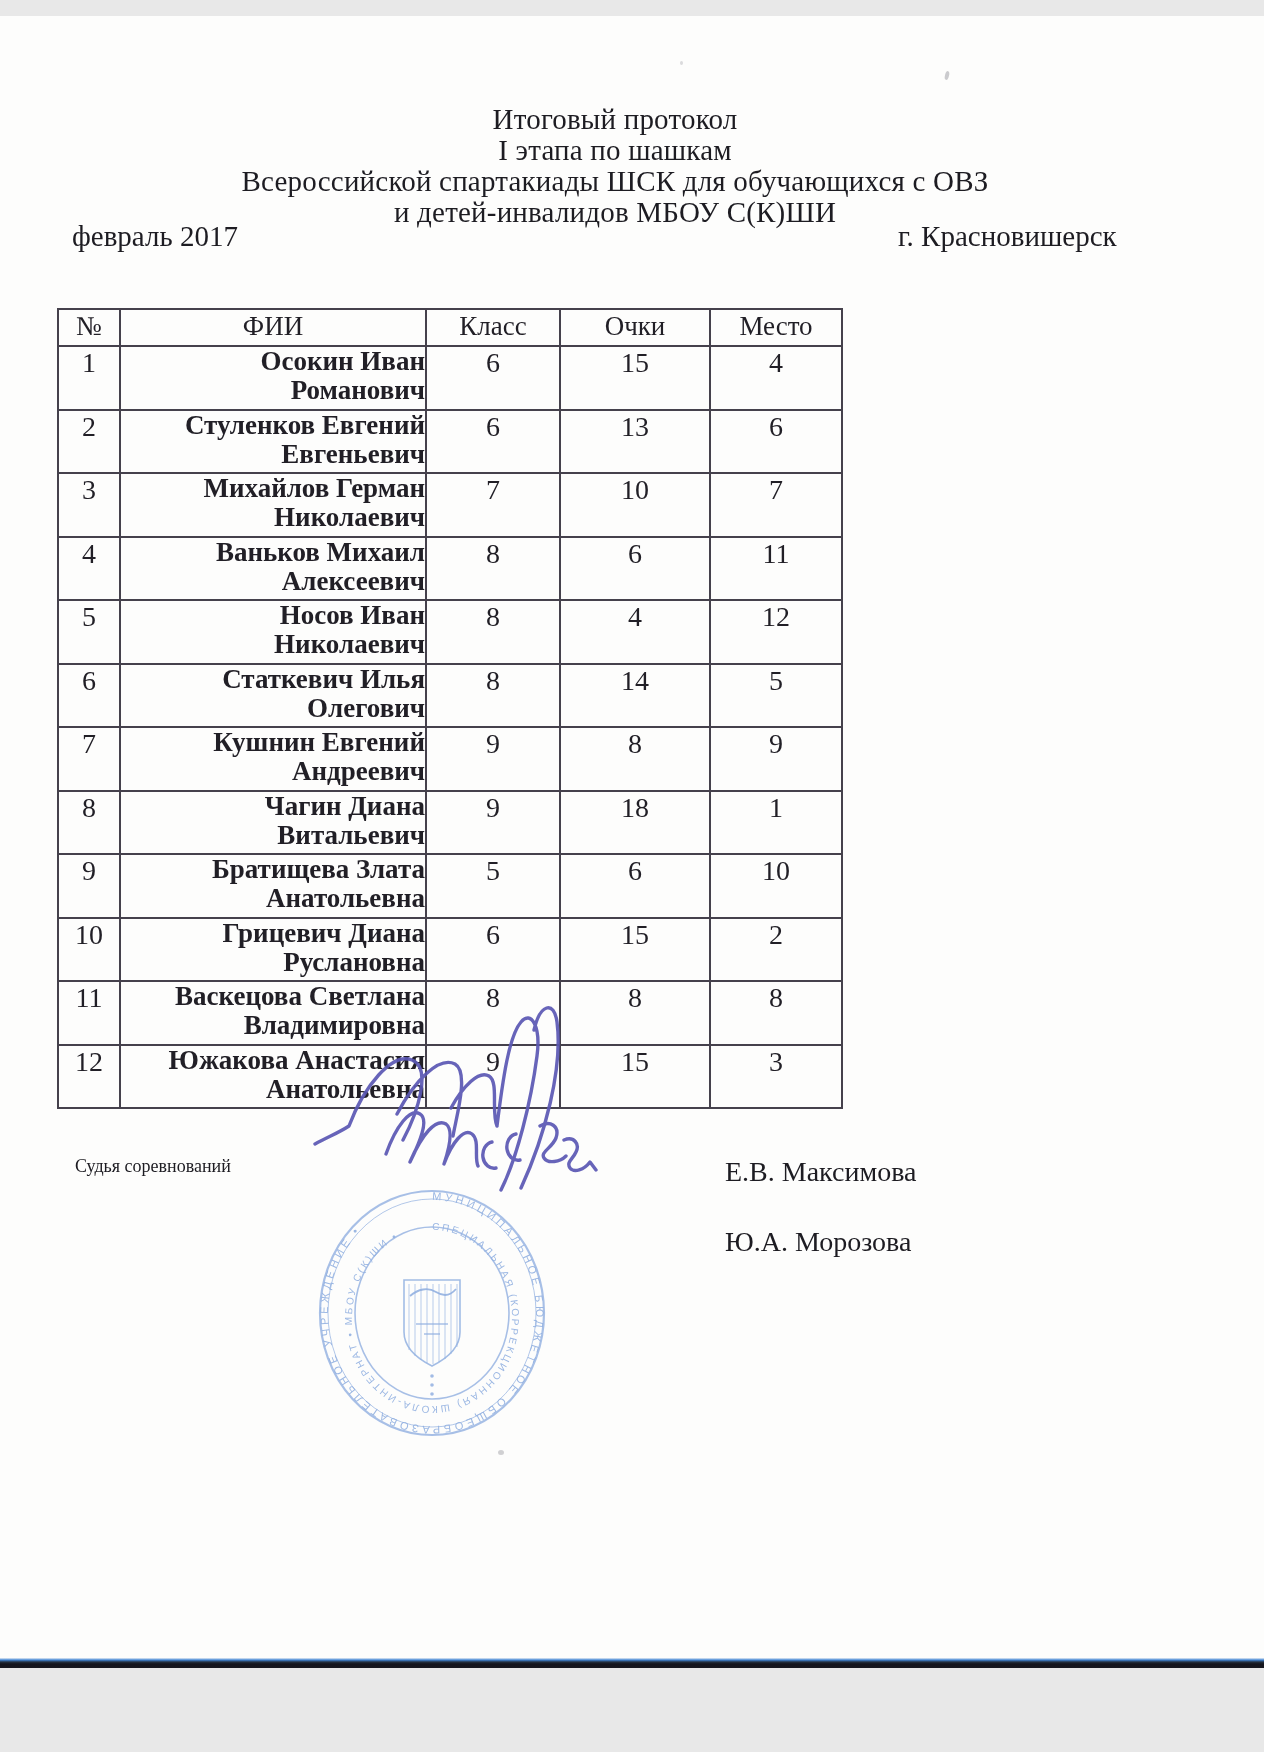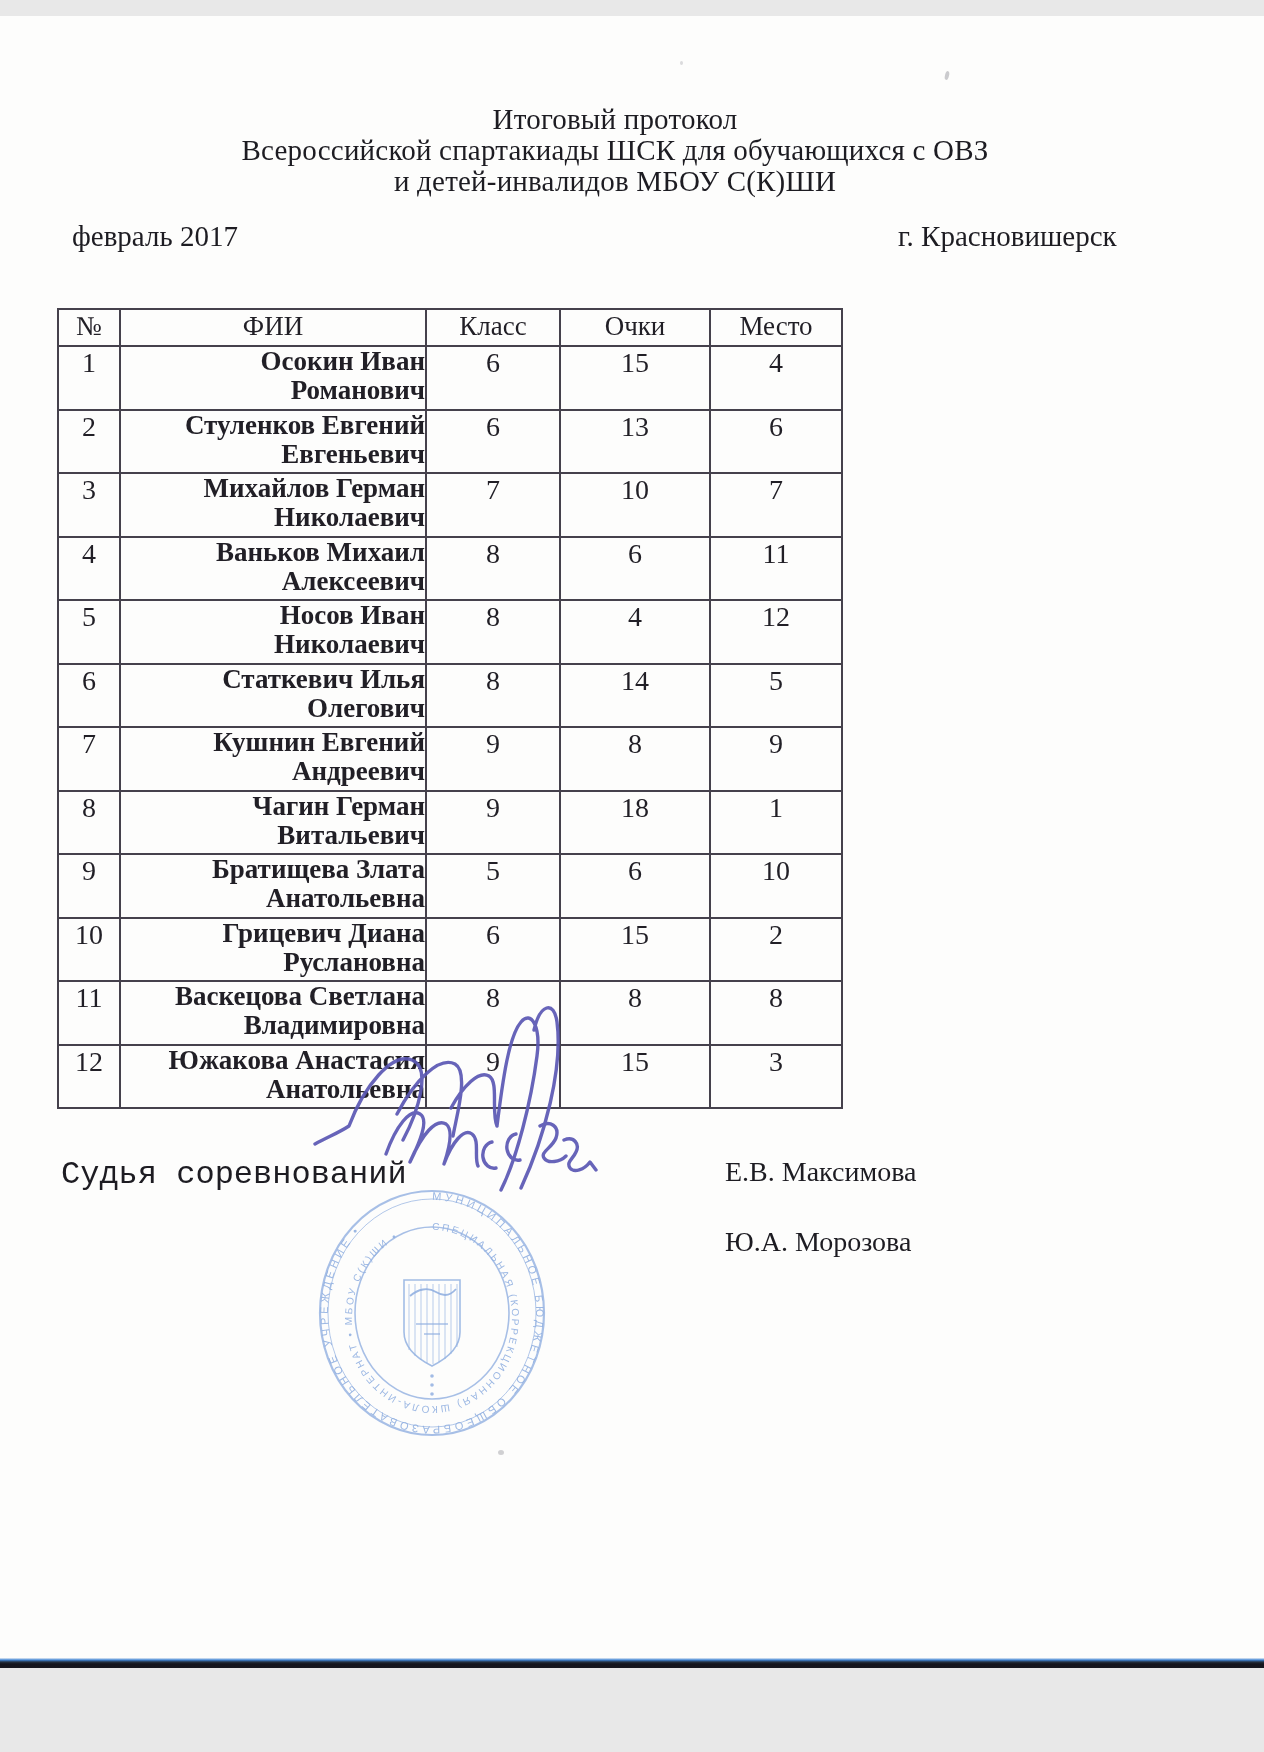--- a/index.html
+++ b/index.html
@@ -38,21 +38,21 @@
     padding:0;
   }
   table.results th{
     height:34px;font-weight:normal;font-size:27px;
     text-align:center;padding-top:1px;
   }
   table.results td{height:61.5px;}
   td.cell-center{text-align:center;padding-top:2px;font-size:28px;}
   td.cell-name{text-align:right;padding:2px 6px 0 15px;line-height:29px;font-weight:bold;}
   
-  .sig-role{position:absolute;left:61px;font-size:32px;white-space:nowrap;font-family:Liberation Mono, monospace;}
+  .sig-role{position:absolute;left:75px;font-size:18px;white-space:nowrap;}
   .sig-name{position:absolute;left:725px;font-size:28px;white-space:nowrap;}
   .row-judge{top:1140px;}
   .row-director{top:1210px;}
   
   .stamp-svg{position:absolute;left:312px;top:1168px;width:240px;height:258px;
     opacity:.85;filter:blur(.55px);}
   .sig-svg{position:absolute;left:0;top:0;width:1264px;height:1752px;pointer-events:none;}
   
   .speck{position:absolute;background:#9a9aa0;border-radius:50%;opacity:.55;}
   .speck-a{left:945px;top:55px;width:4px;height:9px;transform:rotate(14deg);opacity:.5;}
@@ -64,20 +64,21 @@
     background:linear-gradient(to bottom,#e9eef4 0,#3f85d6 2px,#24303f 4px,#14141c 6px,#17171f 10px);
   }
 </style>
 </head>
 <body>
 
 <div class="page">
 
   <div class="titles">
     <div class="title-line">Итоговый протокол</div>
+    <div class="title-line">I этапа по шашкам</div>
     <div class="title-line">Всероссийской спартакиады ШСК для обучающихся с ОВЗ</div>
     <div class="title-line">и детей-инвалидов МБОУ С(К)ШИ</div>
   </div>
 
   <div class="dateline">февраль 2017</div>
   <div class="cityline">г. Красновишерск</div>
 
   <table class="results">
     <colgroup>
       <col class="c-num">
@@ -162,21 +163,21 @@
           <div>Кушнин Евгений</div>
           <div>Андреевич</div>
         </td>
         <td class="cell-center">9</td>
         <td class="cell-center">8</td>
         <td class="cell-center">9</td>
       </tr>
       <tr>
         <td class="cell-center">8</td>
         <td class="cell-name">
-          <div>Чагин Герман</div>
+          <div>Чагин Диана</div>
           <div>Витальевич</div>
         </td>
         <td class="cell-center">9</td>
         <td class="cell-center">18</td>
         <td class="cell-center">1</td>
       </tr>
       <tr>
         <td class="cell-center">9</td>
         <td class="cell-name">
           <div>Братищева Злата</div>

